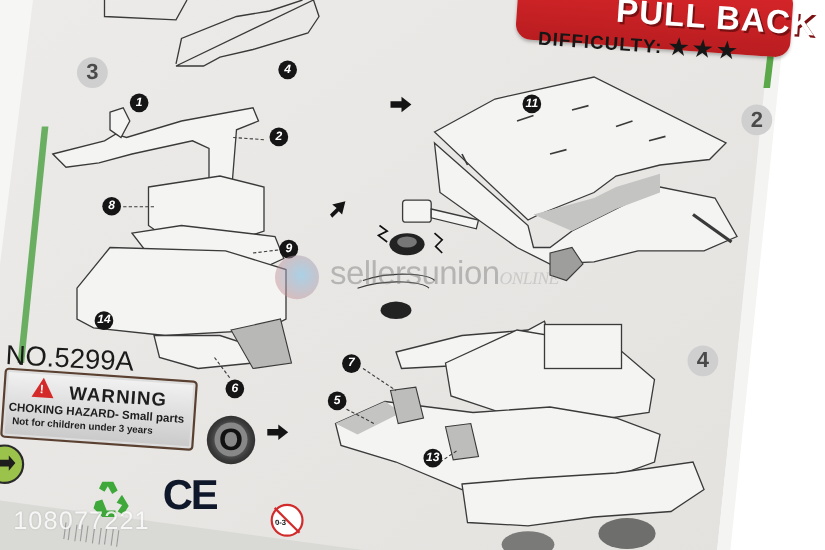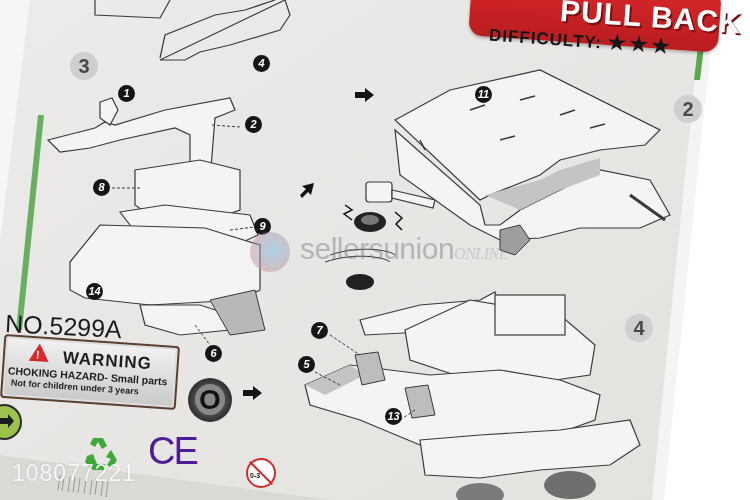--- a/index.html
+++ b/index.html
@@ -16,21 +16,21 @@
   .warn-title { position:absolute; left:58px; top:8px; font-weight:bold; font-size:17px; color:#1e1e1e; letter-spacing:1px; white-space:nowrap; }
   .warn-line1 { position:absolute; left:4px; top:28px; font-weight:bold; font-size:10.5px; color:#1e1e1e; white-space:nowrap; }
   .warn-line2 { position:absolute; left:8px; top:41px; font-weight:bold; font-size:9px; color:#1e1e1e; white-space:nowrap; }
   .warn-tri { position:absolute; left:24px; top:5px; width:0; height:0; border-left:10px solid transparent; border-right:10px solid transparent; border-bottom:18px solid #d42a2a; }
   .warn-tri-mark { position:absolute; left:31px; top:10px; color:#fff; font-weight:bold; font-size:11px; }
   .watermark { position:absolute; left:300px; top:232px; font-size:30px; color:rgba(120,120,120,.45); letter-spacing:-0.5px; white-space:nowrap; }
   .watermark-online { font-family:"Liberation Serif", serif; font-style:italic; font-size:16px; color:rgba(150,150,150,.35); }
   .watermark-sub { position:absolute; left:302px; top:256px; font-size:10.5px; font-style:italic; color:rgba(130,130,130,.45); white-space:nowrap; }
   .wm-logo { position:absolute; left:250px; top:232px; width:40px; height:40px; border-radius:50%; background:radial-gradient(circle at 60% 45%, rgba(120,190,230,.55), rgba(230,120,110,.45)); }
   .stamp-id { position:absolute; left:12px; top:460px; font-size:23px; color:rgba(255,255,255,.85); letter-spacing:1px; text-shadow:0 0 2px rgba(0,0,0,.15); white-space:nowrap; }
-  .ce { position:absolute; left:148px; top:430px; font-size:38px; font-weight:normal; color:#4c1d95; letter-spacing:-2px; }
+  .ce { position:absolute; left:148px; top:430px; font-size:38px; font-weight:bold; color:#0f172a; letter-spacing:-2px; }
   .no-kids { position:absolute; left:246px; top:458px; width:26px; height:26px; border-radius:50%; border:2px solid #d12b2b; background:#fff; }
   .no-kids-label { position:absolute; left:2px; top:12px; font-size:7px; font-weight:bold; color:#111; }
   .no-kids-slash { position:absolute; left:12px; top:-3px; width:2px; height:32px; background:#d12b2b; transform:rotate(-45deg); }
   .o-disc { position:absolute; left:188px; top:378px; width:44px; height:44px; border-radius:50%; background:radial-gradient(circle,#9a9a9a 0%,#3a3a3a 60%,#1a1a1a 100%); color:#111; font-weight:bold; font-size:28px; text-align:center; line-height:44px; }
   .o-disc span { background:#888; border-radius:50%; padding:0 4px; }
 </style>
 </head>
 <body>
 
 <div class="box">

